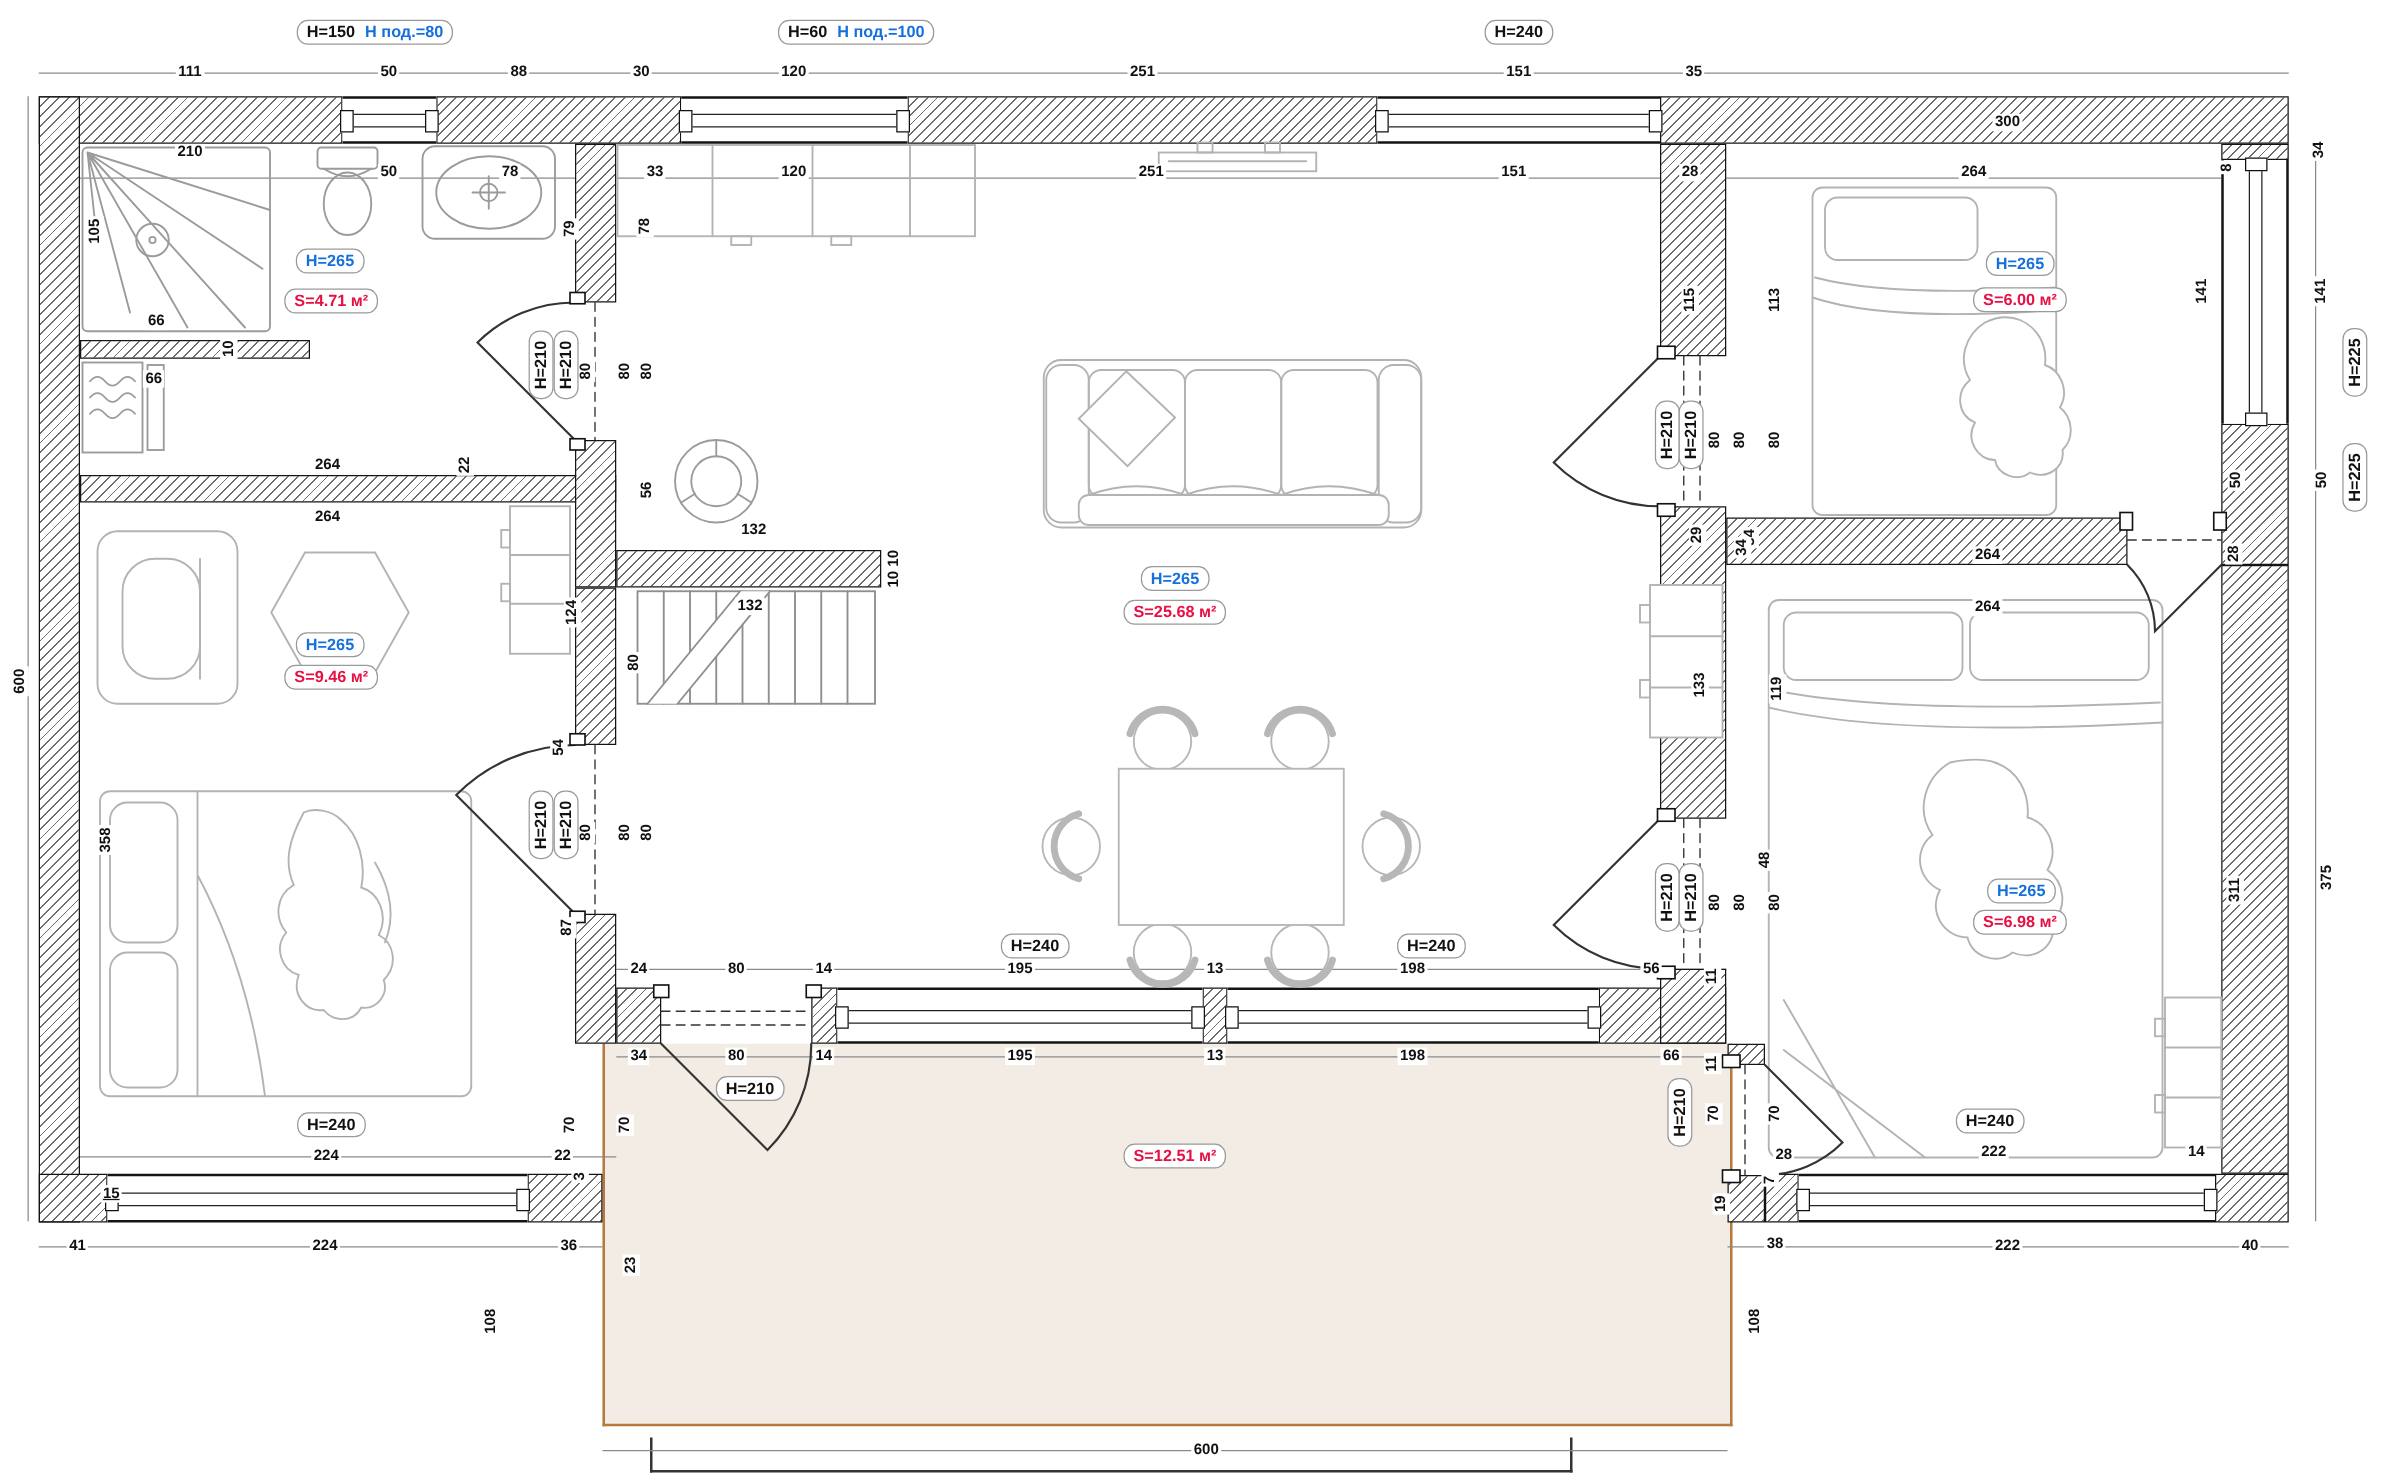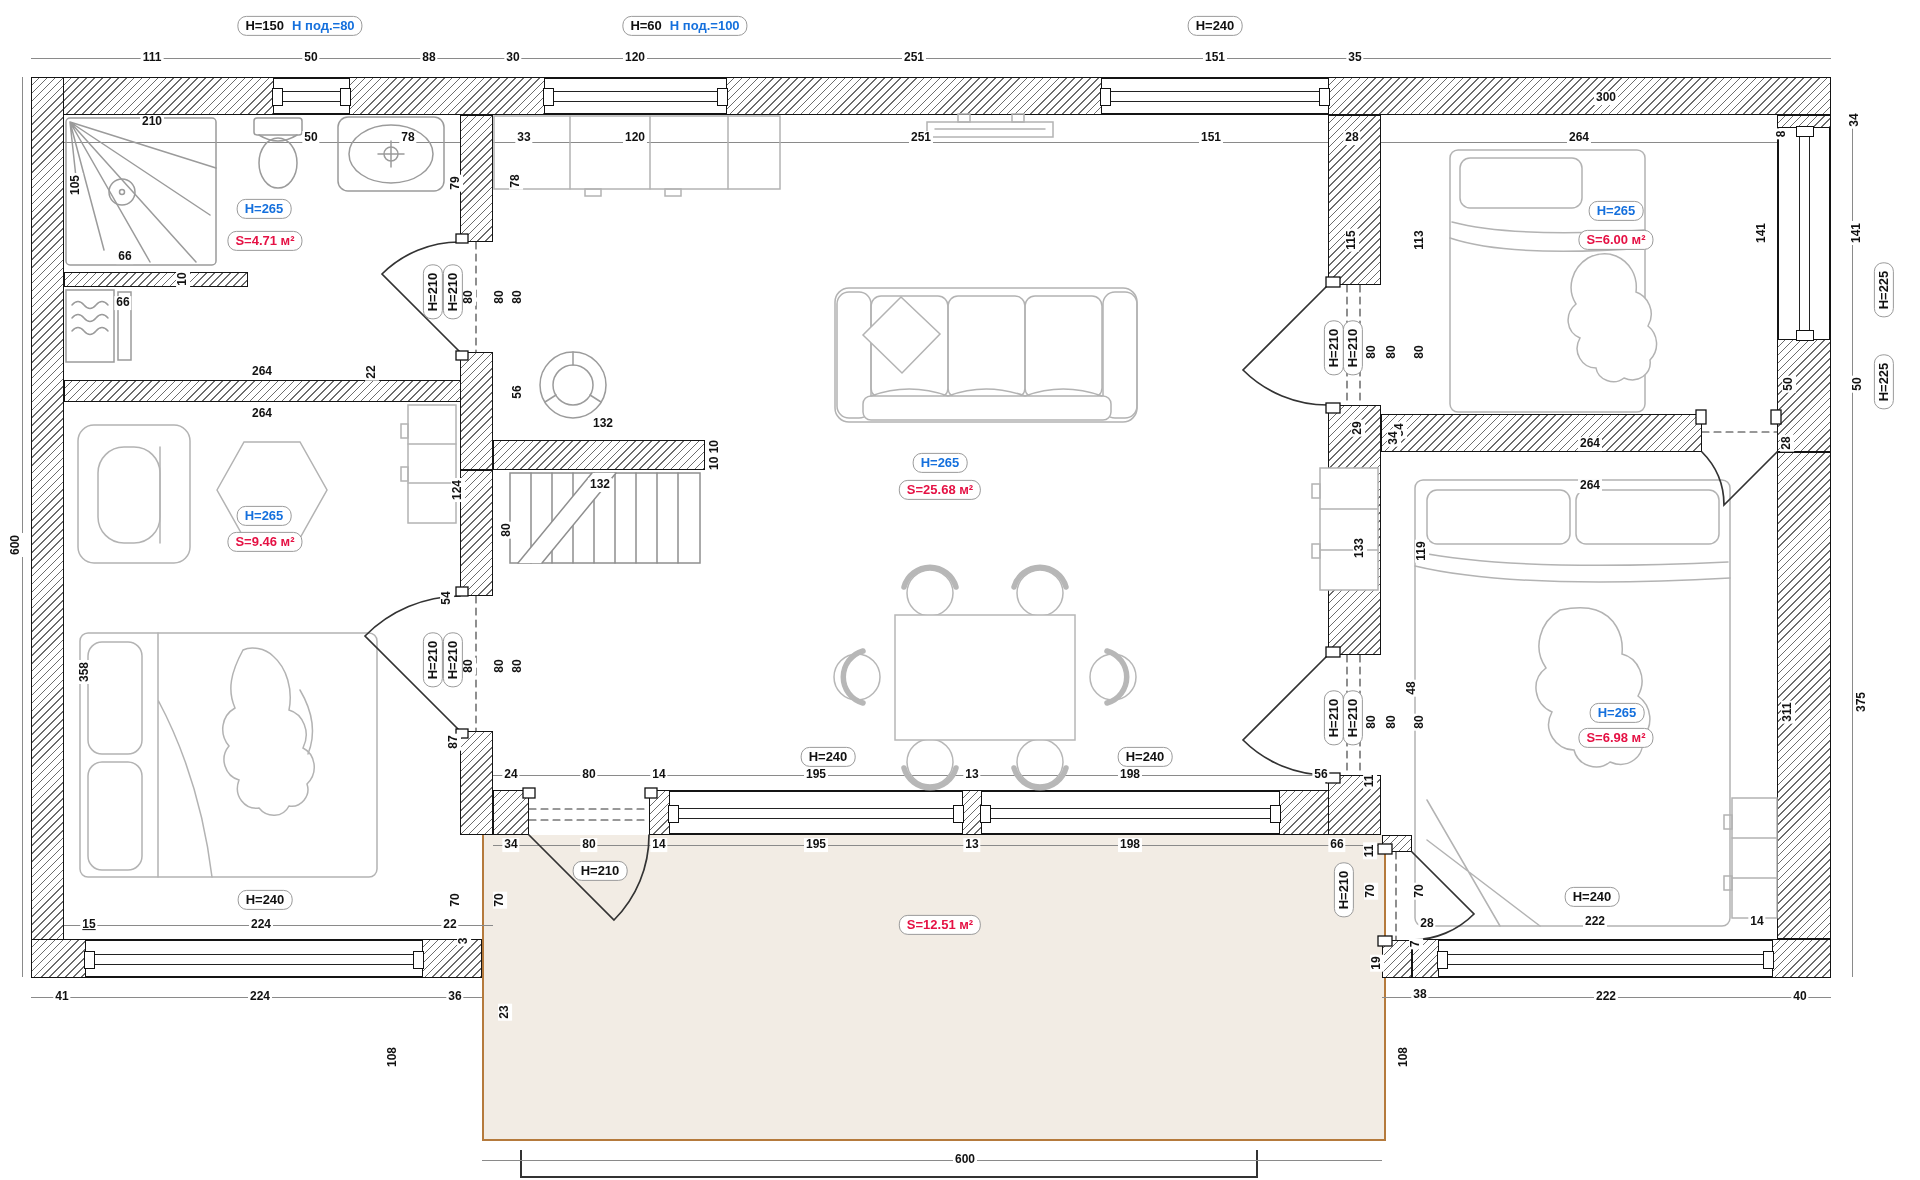--- a/index.html
+++ b/index.html
@@ -295,21 +295,21 @@
         <rect x="1378" y="844" width="14" height="10"></rect>
           <rect x="1378" y="936" width="14" height="10"></rect>
         <rect x="1696" y="410" width="10" height="14"></rect>
           <rect x="1771" y="410" width="10" height="14"></rect>
       </g>
     </g>
   </svg>
 
 <div class="dim" style="left: 152px; top: 58px;">111</div>
     <div class="dim" style="left: 311px; top: 58px;">50</div>
-    <div class="dim" style="left: 429px; top: 58px;">88</div>
+    <div class="dim" style="left: 415px; top: 58px;">88</div>
     <div class="dim" style="left: 513px; top: 58px;">30</div>
     <div class="dim" style="left: 635px; top: 58px;">120</div>
     <div class="dim" style="left: 914px; top: 58px;">251</div>
     <div class="dim" style="left: 1215px; top: 58px;">151</div>
     <div class="dim" style="left: 1355px; top: 58px;">35</div>
     <div class="dim" style="left: 1606px; top: 58px; margin-top: 40px;">300</div>
     <div class="box mixbox" style="left: 300px; top: 26px;"><span>H=150</span><span class="blue">Н под.=80</span></div>
     <div class="box mixbox" style="left: 640px; top: 26px; margin-left: 45px;"><span>H=60</span><span class="blue">Н под.=100</span></div>
     <div class="box hbox" style="left: 1215px; top: 26px;">H=240</div>
     <div class="dim" style="left: 311px; top: 138px;">50</div>
@@ -350,21 +350,21 @@
     <div class="box bluebox" style="left: 264px; top: 516px;">H=265</div>
     <div class="box redbox" style="left: 265px; top: 542px;">S=9.46 м²</div>
     <div class="dim dim-rot" style="left: 458px; top: 490px;">124</div>
     <div class="dim dim-rot" style="left: 85px; top: 672px;">358</div>
     <div class="box hbox box-rot" style="left: 433px; top: 660px;">H=210</div>
     <div class="box hbox box-rot" style="left: 453px; top: 660px;">H=210</div>
     <div class="dim dim-rot" style="left: 469px; top: 666px;">80</div>
     <div class="dim dim-rot" style="left: 500px; top: 666px;">80</div>
     <div class="dim dim-rot" style="left: 518px; top: 666px;">80</div>
     <div class="box hbox" style="left: 265px; top: 900px;">H=240</div>
-    <div class="dim" style="left: 89px; top: 925px; text-decoration: underline;">15</div>
+    <div class="dim" style="left: 89px; top: 955px; text-decoration: underline;">15</div>
     <div class="dim" style="left: 261px; top: 925px;">224</div>
     <div class="dim" style="left: 450px; top: 925px;">22</div>
     <div class="dim dim-rot" style="left: 464px; top: 941px;">3</div>
     <div class="dim" style="left: 62px; top: 997px;">41</div>
     <div class="dim" style="left: 260px; top: 997px;">224</div>
     <div class="dim" style="left: 455px; top: 997px;">36</div>
     <div class="dim dim-rot" style="left: 16px; top: 545px;">600</div>
     <div class="dim dim-rot" style="left: 518px; top: 392px;">56</div>
     <div class="dim" style="left: 603px; top: 424px;">132</div>
     <div class="dim" style="left: 600px; top: 485px;">132</div>

